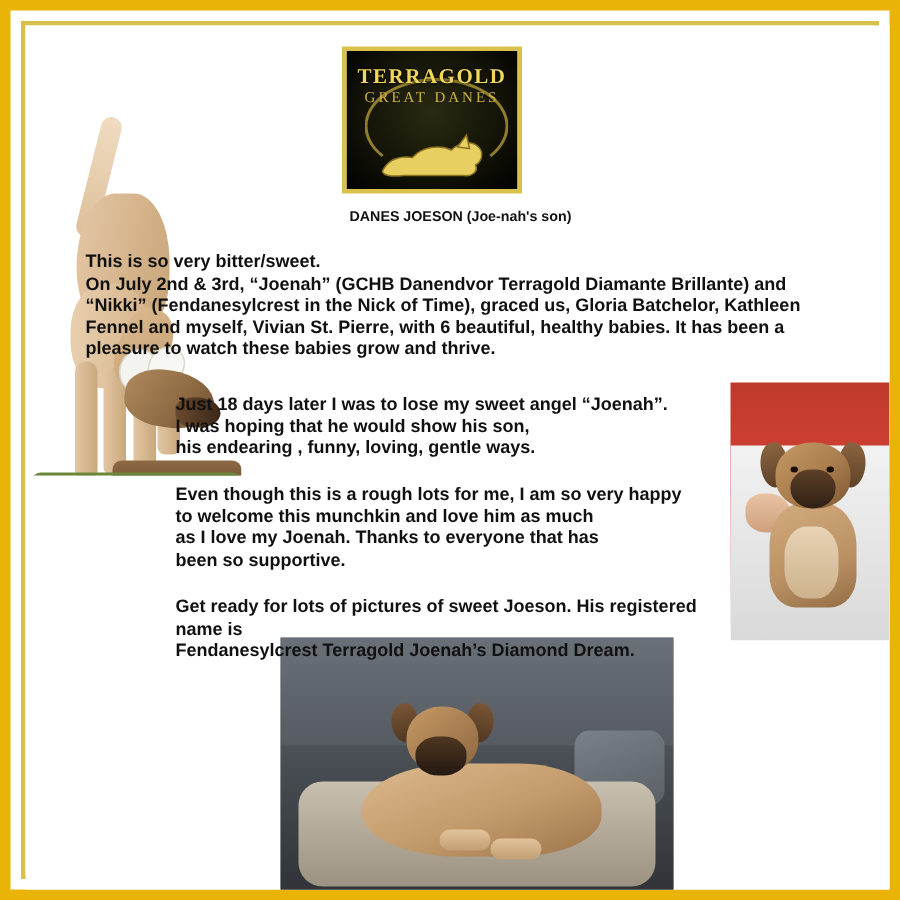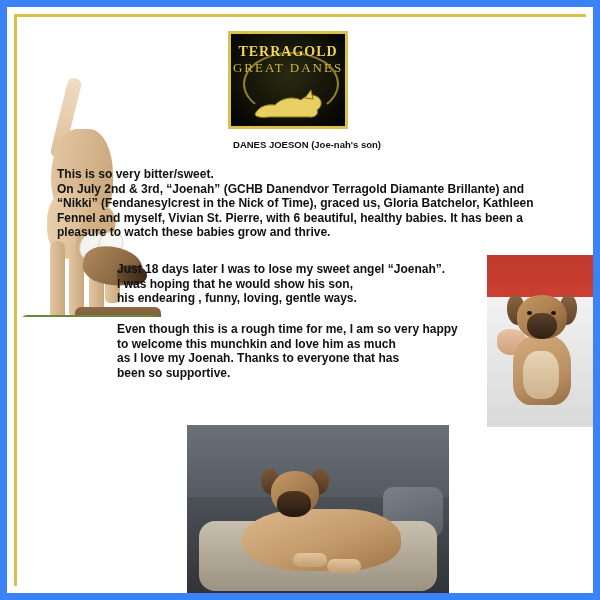--- a/index.html
+++ b/index.html
@@ -12,21 +12,21 @@
     height: 600px;
     font-family: "Liberation Sans", sans-serif;
     overflow: hidden;
   }
   .page {
     position: relative;
     width: 600px;
     height: 600px;
     box-sizing: border-box;
     background: #ffffff;
-    border: 7px solid #3b82f6;
+    border: 7px solid #eab308;
     overflow: hidden;
   }
   .inner-frame {
     position: absolute;
     left: 7px;
     top: 7px;
     right: 7px;
     bottom: 7px;
     border: 3px solid #d8c14a;
     box-sizing: border-box;
@@ -68,21 +68,21 @@
     text-shadow: 0 0 2px #000;
   }
   .logo .logo-sub {
     position: absolute;
     top: 26px;
     left: 0;
     width: 100%;
     text-align: center;
     color: #cdb442;
     font-family: "Liberation Serif", serif;
-    font-size: 13px;
+    font-size: 10px;
     letter-spacing: 2px;
   }
   .logo .logo-dog {
     position: absolute;
     left: 18px;
     bottom: 6px;
     width: 80px;
     height: 42px;
   }
   .logo .arc {
@@ -357,19 +357,21 @@
       <div class="dog-paw p2"></div>
     </div>
 
     <div class="headline">DANES JOESON  (Joe-nah's son)</div>
 
     <div class="para para-1" style="white-space: pre-line;">This is so very bitter/sweet.
 On July 2nd &amp; 3rd, “Joenah” (GCHB Danendvor Terragold Diamante Brillante) and “Nikki” (Fendanesylcrest in the Nick of Time), graced us, Gloria Batchelor, Kathleen Fennel and myself, Vivian St. Pierre, with 6 beautiful, healthy babies. It has been a pleasure to watch these babies grow and thrive.</div>
     <div class="para para-2" style="white-space: pre-line;">Just 18 days later I was to lose my sweet angel “Joenah”.
 I was hoping that he would show his son,
 his endearing , funny, loving, gentle ways.</div>
-    <div class="para para-3" style="white-space: pre-line;">Even though this is a rough time for me, I am so very happy
+    <div class="para para-3" style="white-space: pre-line;">Even though this is a rough lots for me, I am so very happy
 to welcome this munchkin and love him as much
 as I love my Joenah. Thanks to everyone that has
 been so supportive.</div>
+    <div class="para para-4" style="white-space: pre-line;">Get ready for lots of pictures of sweet Joeson. His registered name is
+Fendanesylcrest Terragold Joenah’s Diamond Dream.</div>
 
   </div>
 </div>
 
 </body></html>

